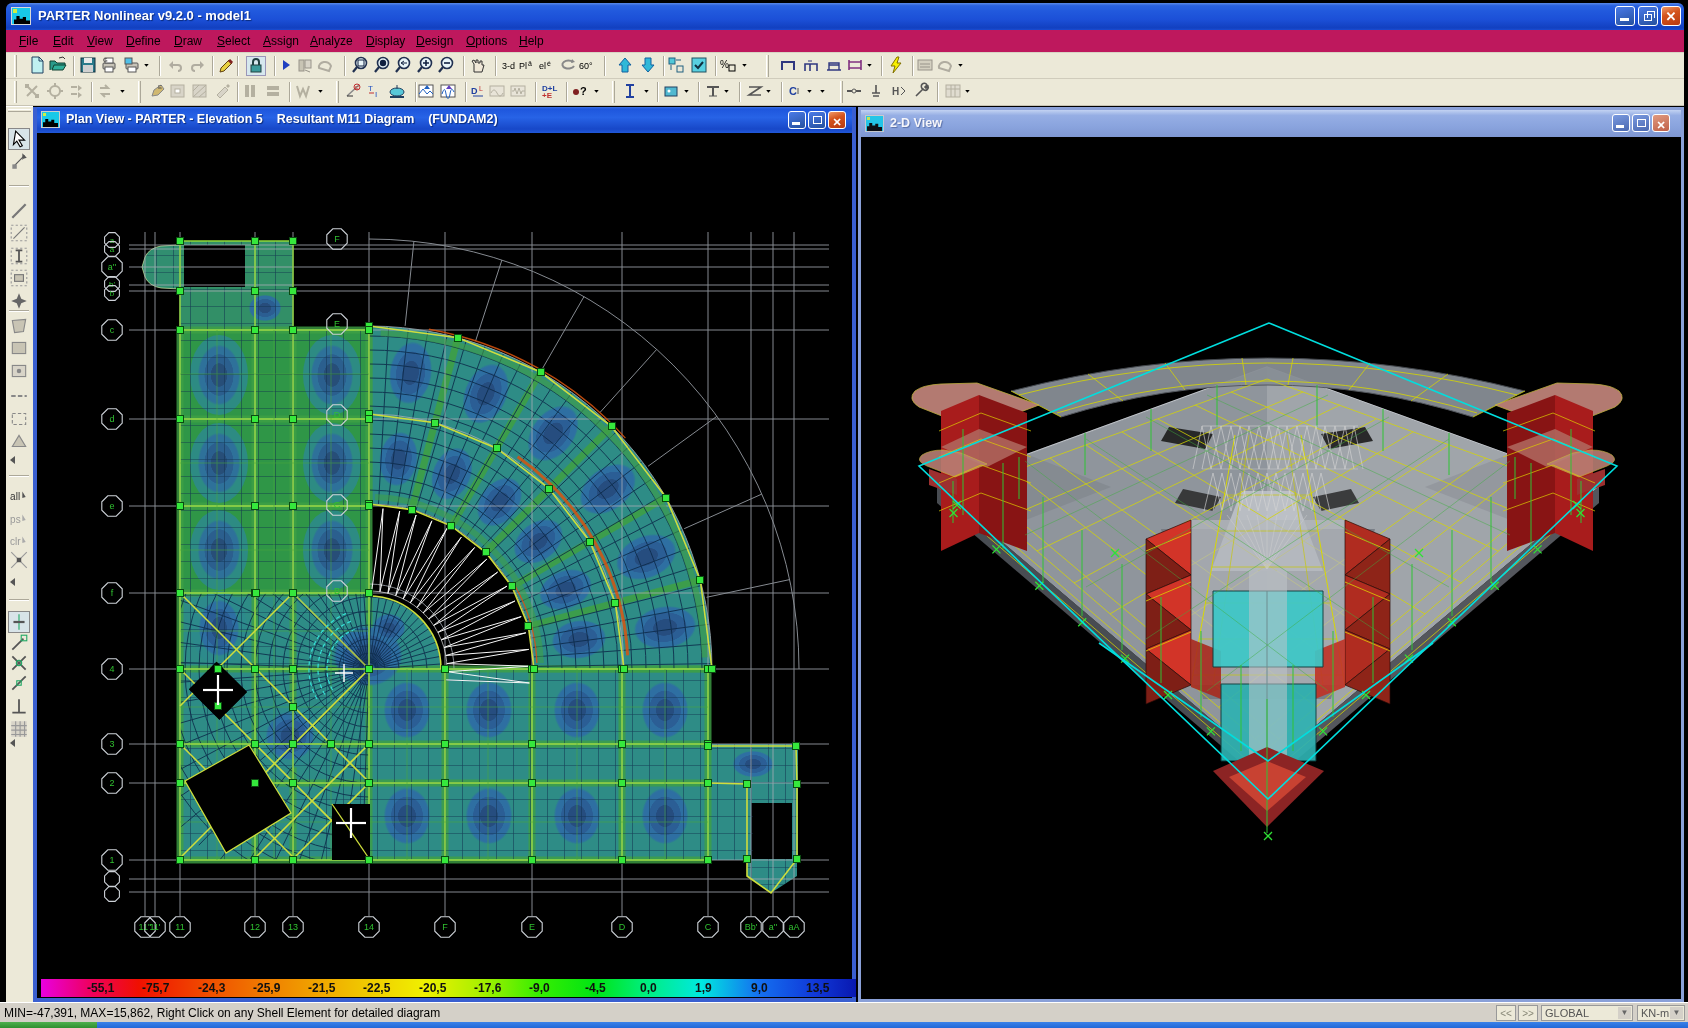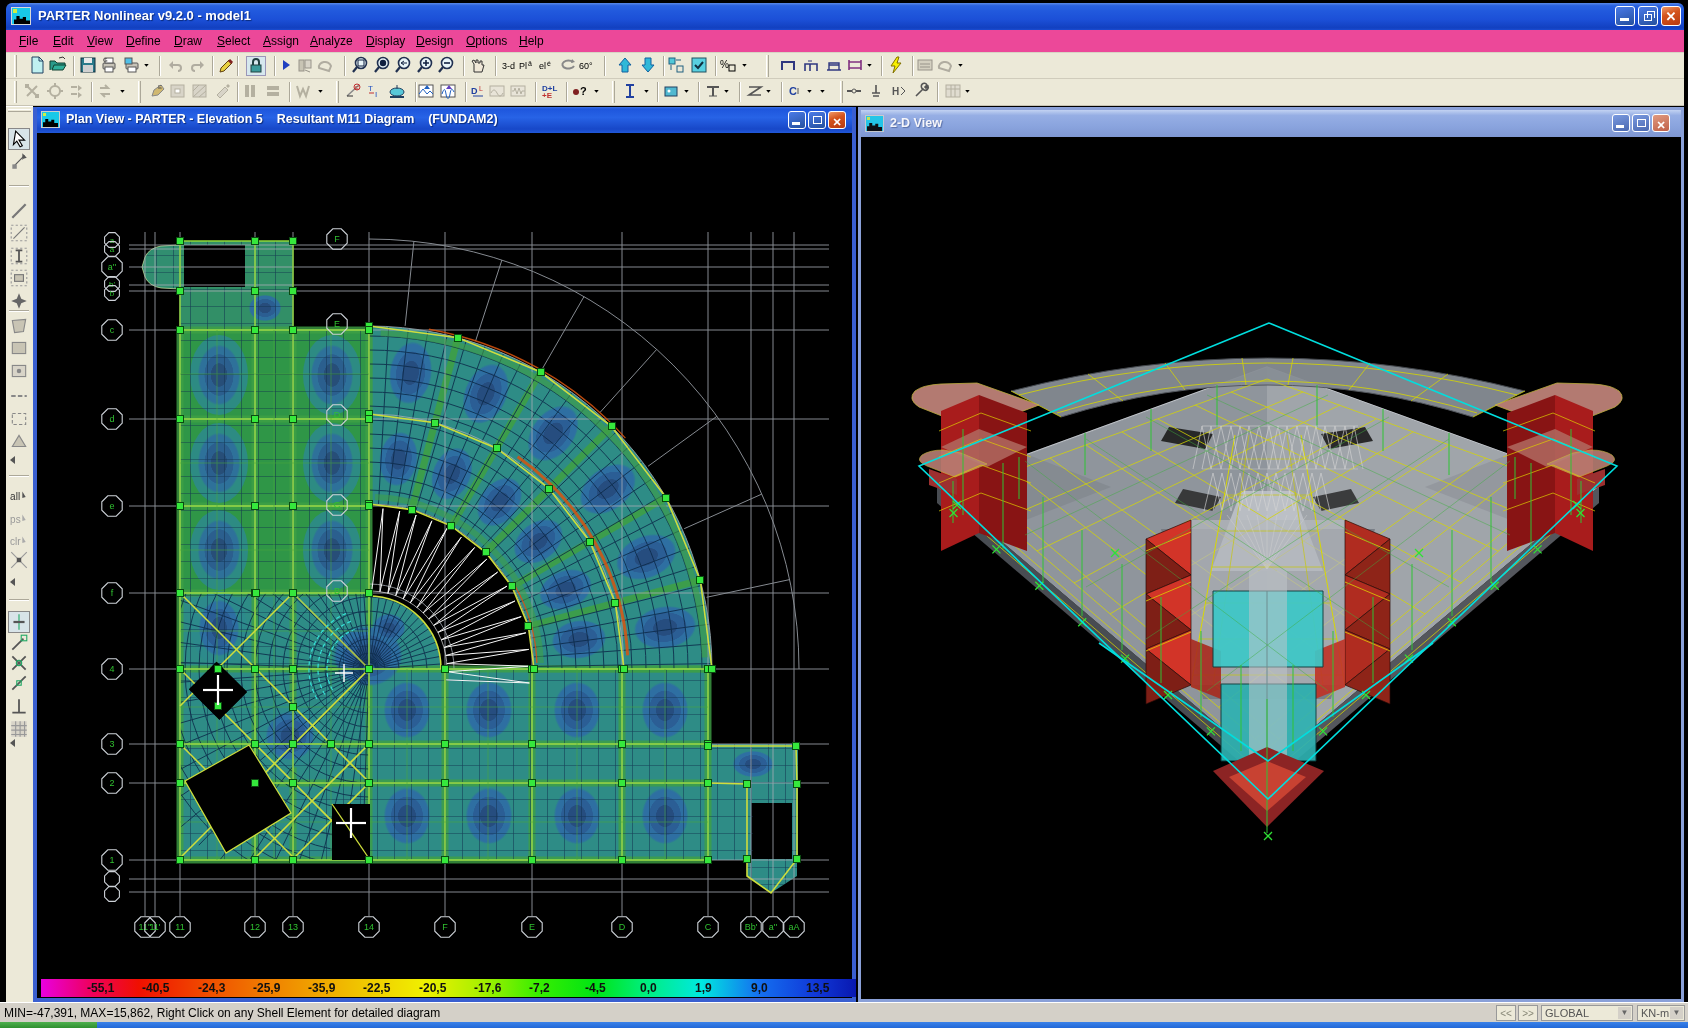--- a/index.html
+++ b/index.html
@@ -16,21 +16,21 @@
 <span style="position:absolute;left:32px;top:5px;font:bold 13px 'Liberation Sans',sans-serif;color:#fff;text-shadow:1px 1px 1px #0a2a7a">PARTER Nonlinear v9.2.0 - model1</span>
 <div class="btn3" style="left:1609px">
       <div style="position:absolute;left:4px;bottom:4px;width:9px;height:3px;background:#fff"></div>
     </div>
 <div class="btn3" style="left:1632px">
       <div style="position:absolute;left:5px;top:7px;width:8px;height:7px;border:1px solid #fff"></div>
       <div style="position:absolute;left:8px;top:4px;width:8px;height:7px;border:1px solid #fff;border-bottom:none"></div>
     </div>
 <div class="btn3" style="left:1655px;background:linear-gradient(160deg,#ef9a6a,#d4531c 40%,#b83a10)"><span style="font:bold 13px 'Liberation Sans',sans-serif;line-height:19px">✕</span></div>
 </div>
-<div style="position:absolute;left:6px;top:30px;width:1678px;height:23px;background:#ec4899;border-bottom:1px solid #d8d4c4">
+<div style="position:absolute;left:6px;top:30px;width:1678px;height:23px;background:#be185d;border-bottom:1px solid #d8d4c4">
     <span style="position:absolute;left:13px;top:4px;font:12px 'Liberation Sans',sans-serif;color:#000"><u>F</u>ile</span>
     <span style="position:absolute;left:47px;top:4px;font:12px 'Liberation Sans',sans-serif;color:#000"><u>E</u>dit</span>
     <span style="position:absolute;left:81px;top:4px;font:12px 'Liberation Sans',sans-serif;color:#000"><u>V</u>iew</span>
     <span style="position:absolute;left:120px;top:4px;font:12px 'Liberation Sans',sans-serif;color:#000"><u>D</u>efine</span>
     <span style="position:absolute;left:168px;top:4px;font:12px 'Liberation Sans',sans-serif;color:#000"><u>D</u>raw</span>
     <span style="position:absolute;left:211px;top:4px;font:12px 'Liberation Sans',sans-serif;color:#000"><u>S</u>elect</span>
     <span style="position:absolute;left:257px;top:4px;font:12px 'Liberation Sans',sans-serif;color:#000"><u>A</u>ssign</span>
     <span style="position:absolute;left:304px;top:4px;font:12px 'Liberation Sans',sans-serif;color:#000"><u>A</u>nalyze</span>
     <span style="position:absolute;left:360px;top:4px;font:12px 'Liberation Sans',sans-serif;color:#000"><u>D</u>isplay</span>
     <span style="position:absolute;left:410px;top:4px;font:12px 'Liberation Sans',sans-serif;color:#000"><u>D</u>esign</span>
@@ -1057,28 +1057,28 @@
           <text x="300" y="282" fill="#30c030" stroke="none" text-anchor="middle">D</text>
           <polygon points="310.2,373.2 304.2,379.2 295.8,379.2 289.8,373.2 289.8,364.8 295.8,358.8 304.2,358.8 310.2,364.8"></polygon>
           <text x="300" y="372" fill="#30c030" stroke="none" text-anchor="middle">C</text>
           <polygon points="310.2,459.2 304.2,465.2 295.8,465.2 289.8,459.2 289.8,450.8 295.8,444.8 304.2,444.8 310.2,450.8"></polygon>
           <text x="300" y="458" fill="#30c030" stroke="none" text-anchor="middle">B</text>
         </g>
       </svg>
     </div>
 <div style="position:absolute;left:4px;bottom:1px;width:815px;height:18px;background:linear-gradient(90deg,#e800e0 0%,#ee0060 6%,#f01000 12%,#f05800 22%,#f08c00 30%,#f0c400 39%,#f0f000 47%,#a8f000 54%,#38ee00 61%,#00e414 68%,#00ee7c 74%,#00e8e0 81%,#1470f0 88%,#1038d8 95%,#0818b0 100%)">
       <span style="position:absolute;left:46px;top:2px;font:bold 12px 'Liberation Sans',sans-serif;color:#101010">-55,1</span>
-      <span style="position:absolute;left:101px;top:2px;font:bold 12px 'Liberation Sans',sans-serif;color:#101010">-40,5</span>
+      <span style="position:absolute;left:101px;top:2px;font:bold 12px 'Liberation Sans',sans-serif;color:#101010">-75,7</span>
       <span style="position:absolute;left:157px;top:2px;font:bold 12px 'Liberation Sans',sans-serif;color:#101010">-24,3</span>
       <span style="position:absolute;left:212px;top:2px;font:bold 12px 'Liberation Sans',sans-serif;color:#101010">-25,9</span>
-      <span style="position:absolute;left:267px;top:2px;font:bold 12px 'Liberation Sans',sans-serif;color:#101010">-35,9</span>
+      <span style="position:absolute;left:267px;top:2px;font:bold 12px 'Liberation Sans',sans-serif;color:#101010">-21,5</span>
       <span style="position:absolute;left:322px;top:2px;font:bold 12px 'Liberation Sans',sans-serif;color:#101010">-22,5</span>
       <span style="position:absolute;left:378px;top:2px;font:bold 12px 'Liberation Sans',sans-serif;color:#101010">-20,5</span>
       <span style="position:absolute;left:433px;top:2px;font:bold 12px 'Liberation Sans',sans-serif;color:#101010">-17,6</span>
-      <span style="position:absolute;left:488px;top:2px;font:bold 12px 'Liberation Sans',sans-serif;color:#101010">-7,2</span>
+      <span style="position:absolute;left:488px;top:2px;font:bold 12px 'Liberation Sans',sans-serif;color:#101010">-9,0</span>
       <span style="position:absolute;left:544px;top:2px;font:bold 12px 'Liberation Sans',sans-serif;color:#101010">-4,5</span>
       <span style="position:absolute;left:599px;top:2px;font:bold 12px 'Liberation Sans',sans-serif;color:#101010">0,0</span>
       <span style="position:absolute;left:654px;top:2px;font:bold 12px 'Liberation Sans',sans-serif;color:#101010">1,9</span>
       <span style="position:absolute;left:710px;top:2px;font:bold 12px 'Liberation Sans',sans-serif;color:#101010">9,0</span>
       <span style="position:absolute;left:765px;top:2px;font:bold 12px 'Liberation Sans',sans-serif;color:#101010">13,5</span>
     </div>
   </div>
 <div style="position:absolute;left:858px;top:107px;width:826px;height:895px;background:#000;border:3px solid #8aa0d8">
 <div style="position:absolute;left:0;top:0;right:0;height:27px;background:linear-gradient(180deg,#c2d2f2 0%,#96aee4 20%,#8aa4de 60%,#7f97d2 100%)">
 <div style="position:absolute;left:4px;top:5px;width:19px;height:17px;background:#18c8e8;border:1px solid #ccc;opacity:0.9">

